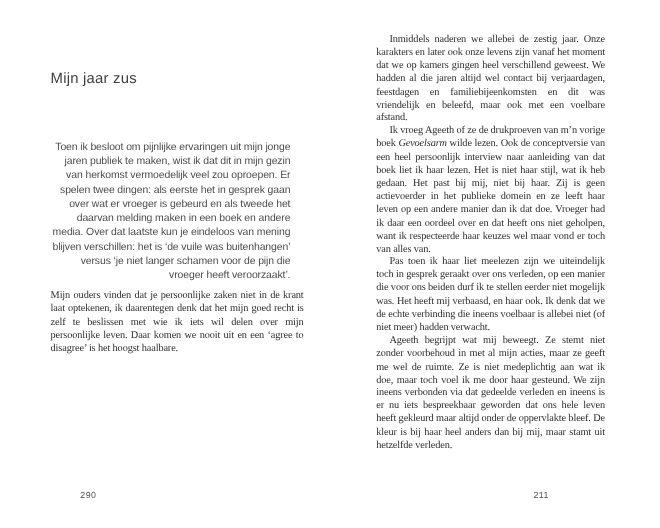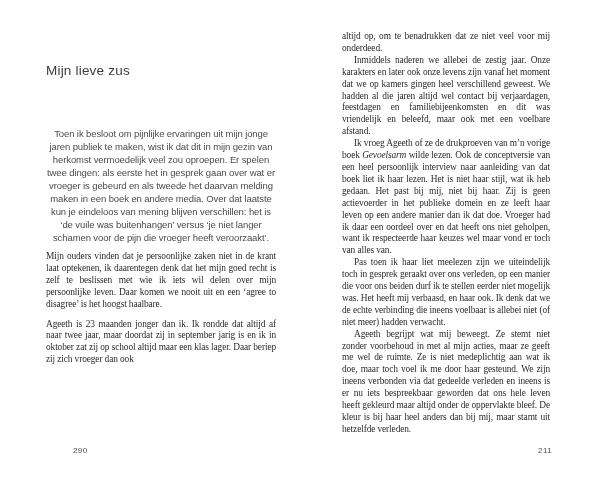--- a/index.html
+++ b/index.html
@@ -9,60 +9,58 @@
   }
   .page{position:absolute;top:0;height:480px;}
   .page-left{left:46px;width:230px;}
   .page-right{left:342px;width:208px;padding-top:31px;box-sizing:content-box;}
   .chapter-title{
     margin:63px 0 0 0;font-family:"Liberation Sans",sans-serif;
     font-weight:400;font-size:13.5px;line-height:16px;
     color:#3e3e3e;letter-spacing:.2px;
   }
   .intro{
-    margin:48px 0 0 0;font-family:"Liberation Sans",sans-serif;
+    margin:48px 12px 0 0;font-family:"Liberation Sans",sans-serif;
     font-size:9.5px;line-height:13px;letter-spacing:-0.1px;color:#4b4b4b;
-    text-align:center;
+    text-align:right;
   }
   .serif-p{
     margin:0;font-family:"Liberation Serif",serif;
     font-size:9.4px;line-height:11.9px;letter-spacing:-0.12px;color:#2c2c2c;
     text-align:justify;text-justify:inter-word;hyphens:auto;
     -webkit-hyphens:auto;
   }
   .first-after-intro{margin-top:7px;}
   .gap-before{margin-top:8px;}
   .indent{text-indent:12px;}
   .book-title-ref{}
   .pagenum{
     position:absolute;top:446px;
     font-family:"Liberation Sans",sans-serif;font-size:8px;
     letter-spacing:.4px;color:#4e4e4e;
   }
   .pagenum-left{left:73px;}
-  .pagenum-right{left:462px;width:90px;text-align:right;}
+  .pagenum-right{left:447px;width:90px;text-align:center;}
 </style>
 </head>
 <body>
 
 <div class="screen">
 
   <div class="page page-left">
-    <h1 class="chapter-title">Mijn lieve zus</h1>
+    <h1 class="chapter-title">Mijn jaar zus</h1>
 
     <p class="intro">Toen ik besloot om pijnlijke ervaringen uit mijn jonge jaren publiek te maken, wist ik dat dit in mijn gezin van herkomst vermoedelijk veel zou oproepen. Er spelen twee dingen: als eerste het in gesprek gaan over wat er vroeger is gebeurd en als tweede het daarvan melding maken in een boek en andere media. Over dat laatste kun je eindeloos van mening blijven verschillen: het is ‘de vuile was buitenhangen’ versus ‘je niet langer schamen voor de pijn die vroeger heeft veroorzaakt’.</p>
 
     <p class="serif-p first-after-intro">Mijn ouders vinden dat je persoonlijke zaken niet in de krant laat optekenen, ik daarentegen denk dat het mijn goed recht is zelf te beslissen met wie ik iets wil delen over mijn persoonlijke leven. Daar komen we nooit uit en een ‘agree to disagree’ is het hoogst haalbare.</p>
 
 
-    <p class="serif-p gap-before">Ageeth is 23 maanden jonger dan ik. Ik rondde dat altijd af naar twee jaar, maar doordat zij in september jarig is en ik in oktober zat zij op school altijd maar een klas lager. Daar beriep zij zich vroeger dan ook</p>
   </div>
 
   <div class="page page-right">
-    <p class="serif-p">altijd op, om te benadrukken dat ze niet veel voor mij onderdeed.</p>
 
     <p class="serif-p indent">Inmiddels naderen we allebei de zestig jaar. Onze karakters en later ook onze levens zijn vanaf het moment dat we op kamers gingen heel verschillend geweest. We hadden al die jaren altijd wel contact bij verjaardagen, feestdagen en familiebijeenkomsten en dit was vriendelijk en beleefd, maar ook met een voelbare afstand.</p>
 
     <p class="serif-p indent"><span>Ik vroeg Ageeth of ze de drukproeven van m’n vorige boek </span><i class="book-title-ref">Gevoelsarm</i><span> wilde lezen. Ook de conceptversie van een heel persoonlijk interview naar aanleiding van dat boek liet ik haar lezen. Het is niet haar stijl, wat ik heb gedaan. Het past bij mij, niet bij haar. Zij is geen actievoerder in het publieke domein en ze leeft haar leven op een andere manier dan ik dat doe. Vroeger had ik daar een oordeel over en dat heeft ons niet geholpen, want ik respecteerde haar keuzes wel maar vond er toch van alles van.</span></p>
 
     <p class="serif-p indent">Pas toen ik haar liet meelezen zijn we uiteindelijk toch in gesprek geraakt over ons verleden, op een manier die voor ons beiden durf ik te stellen eerder niet mogelijk was. Het heeft mij verbaasd, en haar ook. Ik denk dat we de echte verbinding die ineens voelbaar is allebei niet (of niet meer) hadden verwacht.</p>
 
     <p class="serif-p indent">Ageeth begrijpt wat mij beweegt. Ze stemt niet zonder voorbehoud in met al mijn acties, maar ze geeft me wel de ruimte. Ze is niet medeplichtig aan wat ik doe, maar toch voel ik me door haar gesteund. We zijn ineens verbonden via dat gedeelde verleden en ineens is er nu iets bespreekbaar geworden dat ons hele leven heeft gekleurd maar altijd onder de oppervlakte bleef. De kleur is bij haar heel anders dan bij mij, maar stamt uit hetzelfde verleden.</p>
   </div>
 

